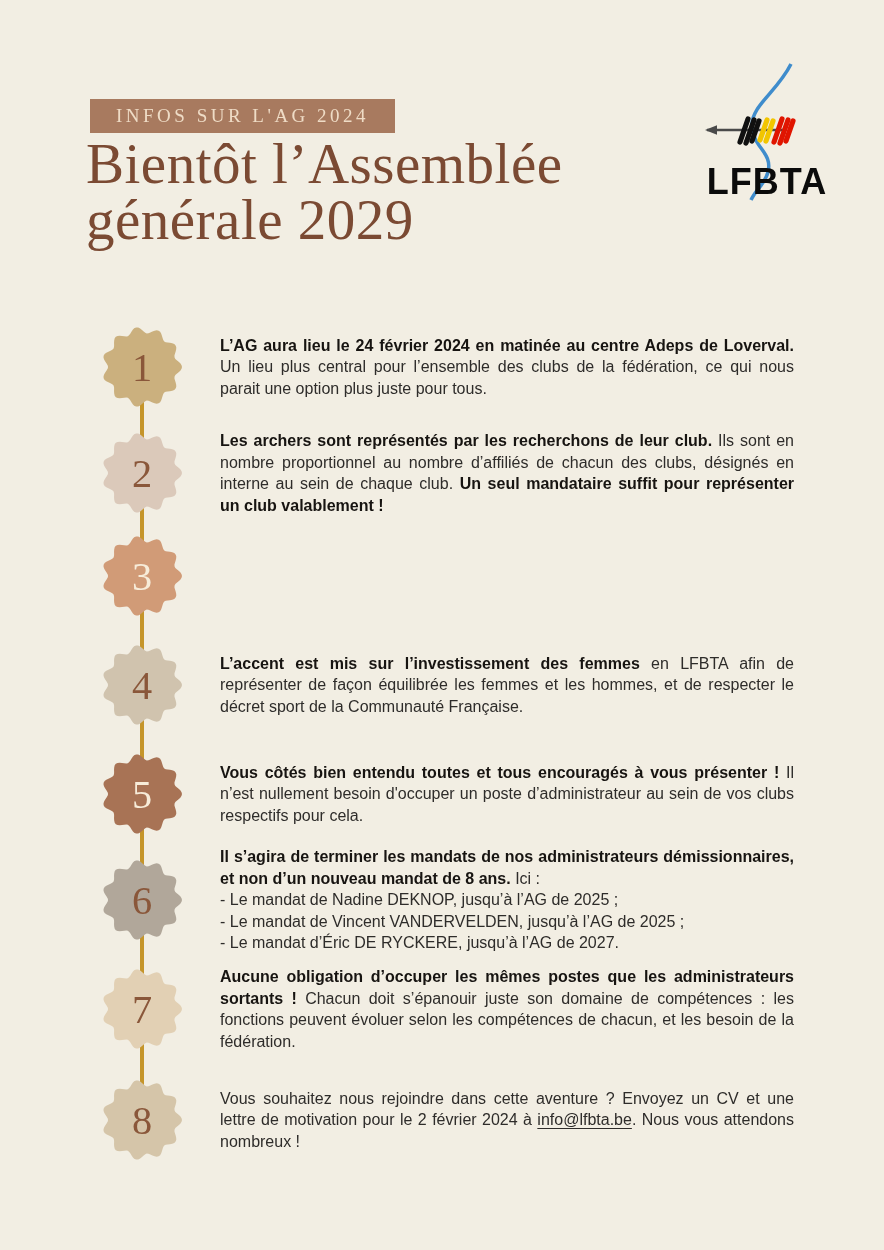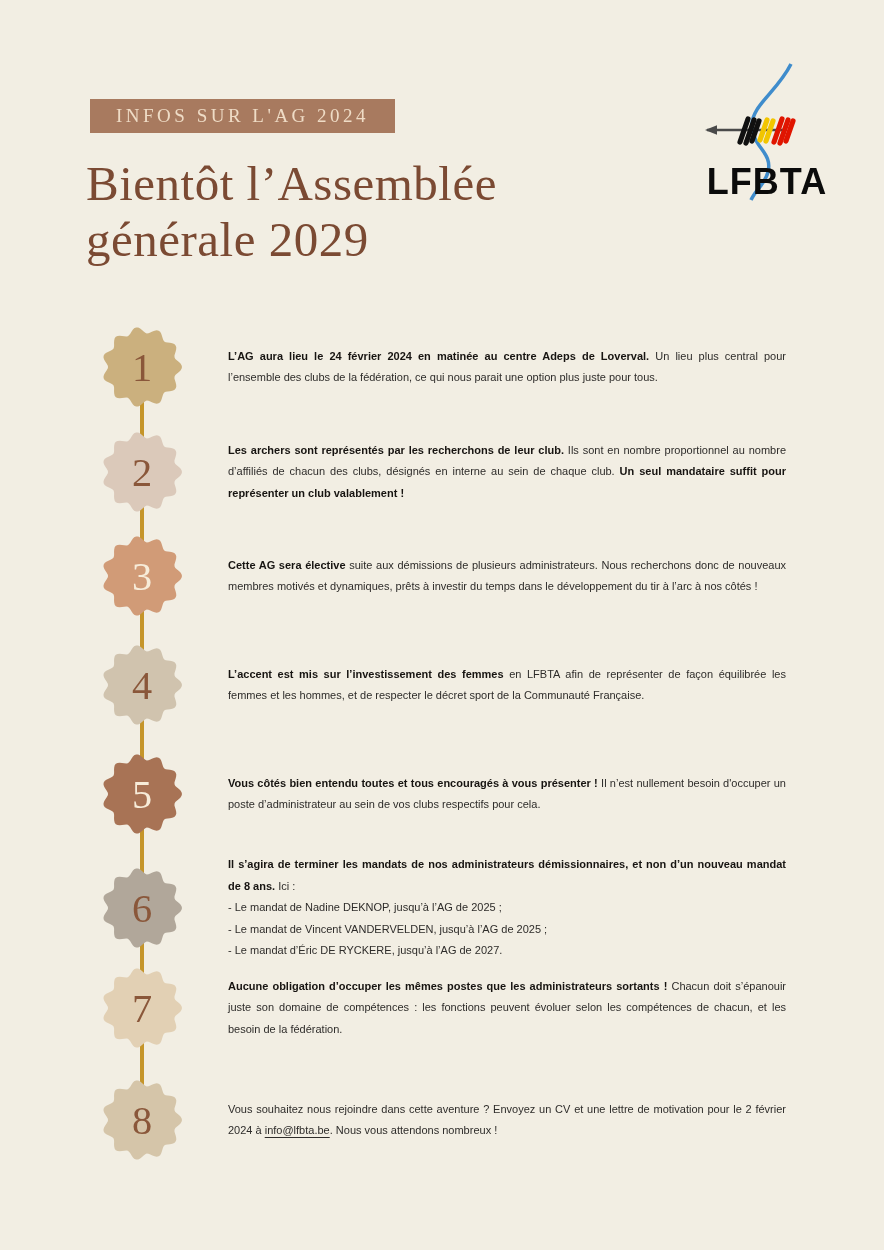--- a/index.html
+++ b/index.html
@@ -13,24 +13,24 @@
   
   .tag-badge{
     position:absolute;left:90px;top:99px;
     height:34px;display:flex;align-items:center;
     padding:0 26px;
     font-family:"Liberation Serif",serif;
     font-size:19px;letter-spacing:3.5px;
     text-transform:uppercase;
   }
   .title{
-    position:absolute;left:86px;top:156px;
+    position:absolute;left:86px;top:136px;
     font-family:"Liberation Serif",serif;
     font-weight:400;
-    font-size:49px;line-height:56px;
+    font-size:57px;line-height:56px;
     letter-spacing:0.5px;
   }
   
   .logo{position:absolute;left:693px;top:60px;width:148px;height:148px;}
   
   .connector{
     position:absolute;left:140px;top:366px;width:4px;height:756px;z-index:0;
   }
   .row{
     position:absolute;left:100px;width:694px;
@@ -38,22 +38,22 @@
   }
   .row-1{top:325px}.row-2{top:430px}.row-3{top:534px}.row-4{top:643px}
   .row-5{top:752px}.row-6{top:846px}.row-7{top:966px}.row-8{top:1078px}
   .badge-col{flex:0 0 120px;}
   .badge{width:84px;height:84px;display:block;}
   .badge-number{
     font-family:"Liberation Serif",serif;
     font-size:48px;font-weight:400;
   }
   .item-text{
-    flex:1;margin:8px;
-    font-size:11px;line-height:21.5px;
+    flex:1;margin:0;
+    font-size:16px;line-height:21.5px;
     color:#2e2c2a;
     text-align:justify;
     white-space:pre-line;
   }
   .seg-bold{font-weight:700;color:#171411;}
   .seg-underline{text-decoration:underline;text-underline-offset:3px;cursor:pointer;}
 </style>
 </head>
 <body>
 
@@ -115,21 +115,20 @@
     <p class="item-text"><span class="seg-bold">Les archers sont représentés par les recherchons de leur club.</span><span> Ils sont en nombre proportionnel au nombre d’affiliés de chacun des clubs, désignés en interne au sein de chaque club. </span><span class="seg-bold">Un seul mandataire suffit pour représenter un club valablement !</span></p>
   </div>
 
   <div class="row row-3">
     <div class="badge-col">
       <svg class="badge" viewBox="0 0 100 100">
         <path class="badge-shape" d="M97.6 50.0L97.1 52.2L95.6 54.4L93.6 56.3L91.4 58.0L89.7 59.6L88.8 61.4L88.6 63.4L89.2 65.7L90.0 68.3L90.7 71.0L90.8 73.6L90.0 75.7L88.4 77.3L86.0 78.3L83.3 78.8L80.5 79.1L78.2 79.6L76.5 80.5L75.3 82.1L74.5 84.4L73.8 87.0L72.9 89.7L71.6 91.9L69.8 93.3L67.5 93.7L65.0 93.3L62.4 92.2L59.9 91.0L57.7 90.1L55.7 90.0L53.9 90.7L52.0 92.2L50.0 94.0L47.8 95.7L45.5 96.9L43.2 97.1L41.1 96.3L39.2 94.5L37.6 92.2L36.2 89.9L34.8 88.0L33.2 86.7L31.3 86.3L28.9 86.5L26.2 87.0L23.4 87.3L20.9 87.0L18.8 86.0L17.5 84.1L16.9 81.6L16.7 78.8L16.8 76.1L16.7 73.7L16.0 71.8L14.6 70.4L12.5 69.3L10.0 68.3L7.5 67.0L5.5 65.4L4.3 63.4L4.2 61.1L5.0 58.7L6.4 56.3L8.0 54.0L9.2 51.9L9.6 50.0L9.2 48.1L8.0 46.0L6.4 43.7L5.0 41.3L4.2 38.9L4.3 36.6L5.5 34.6L7.5 33.0L10.0 31.7L12.5 30.7L14.6 29.6L16.0 28.2L16.7 26.3L16.8 23.9L16.7 21.2L16.9 18.4L17.5 15.9L18.8 14.0L20.9 13.0L23.4 12.7L26.2 13.0L28.9 13.5L31.3 13.7L33.2 13.3L34.8 12.0L36.2 10.1L37.6 7.8L39.2 5.5L41.1 3.7L43.2 2.9L45.5 3.1L47.8 4.3L50.0 6.0L52.0 7.8L53.9 9.3L55.7 10.0L57.7 9.9L59.9 9.0L62.4 7.8L65.0 6.7L67.5 6.3L69.8 6.7L71.6 8.1L72.9 10.3L73.8 13.0L74.5 15.6L75.3 17.9L76.5 19.5L78.2 20.4L80.5 20.9L83.3 21.2L86.0 21.7L88.4 22.7L90.0 24.3L90.8 26.4L90.7 29.0L90.0 31.7L89.2 34.3L88.6 36.6L88.8 38.6L89.7 40.4L91.4 42.0L93.6 43.7L95.6 45.6L97.1 47.8L97.6 50.0Z" fill="#d19b77"></path>
         <text class="badge-number" x="50" y="51" text-anchor="middle" dominant-baseline="central" fill="#f7ecd9">3</text>
       </svg>
     </div>
-    <p class="item-text"><span class="seg-bold">Cette AG sera élective</span><span> suite aux démissions de plusieurs administrateurs. Nous recherchons donc de nouveaux membres motivés et dynamiques, prêts à investir du temps dans le développement du tir à l’arc à nos côtés !</span></p>
   </div>
 
   <div class="row row-4">
     <div class="badge-col">
       <svg class="badge" viewBox="0 0 100 100">
         <path class="badge-shape" d="M97.6 50.0L97.1 52.2L95.6 54.4L93.6 56.3L91.4 58.0L89.7 59.6L88.8 61.4L88.6 63.4L89.2 65.7L90.0 68.3L90.7 71.0L90.8 73.6L90.0 75.7L88.4 77.3L86.0 78.3L83.3 78.8L80.5 79.1L78.2 79.6L76.5 80.5L75.3 82.1L74.5 84.4L73.8 87.0L72.9 89.7L71.6 91.9L69.8 93.3L67.5 93.7L65.0 93.3L62.4 92.2L59.9 91.0L57.7 90.1L55.7 90.0L53.9 90.7L52.0 92.2L50.0 94.0L47.8 95.7L45.5 96.9L43.2 97.1L41.1 96.3L39.2 94.5L37.6 92.2L36.2 89.9L34.8 88.0L33.2 86.7L31.3 86.3L28.9 86.5L26.2 87.0L23.4 87.3L20.9 87.0L18.8 86.0L17.5 84.1L16.9 81.6L16.7 78.8L16.8 76.1L16.7 73.7L16.0 71.8L14.6 70.4L12.5 69.3L10.0 68.3L7.5 67.0L5.5 65.4L4.3 63.4L4.2 61.1L5.0 58.7L6.4 56.3L8.0 54.0L9.2 51.9L9.6 50.0L9.2 48.1L8.0 46.0L6.4 43.7L5.0 41.3L4.2 38.9L4.3 36.6L5.5 34.6L7.5 33.0L10.0 31.7L12.5 30.7L14.6 29.6L16.0 28.2L16.7 26.3L16.8 23.9L16.7 21.2L16.9 18.4L17.5 15.9L18.8 14.0L20.9 13.0L23.4 12.7L26.2 13.0L28.9 13.5L31.3 13.7L33.2 13.3L34.8 12.0L36.2 10.1L37.6 7.8L39.2 5.5L41.1 3.7L43.2 2.9L45.5 3.1L47.8 4.3L50.0 6.0L52.0 7.8L53.9 9.3L55.7 10.0L57.7 9.9L59.9 9.0L62.4 7.8L65.0 6.7L67.5 6.3L69.8 6.7L71.6 8.1L72.9 10.3L73.8 13.0L74.5 15.6L75.3 17.9L76.5 19.5L78.2 20.4L80.5 20.9L83.3 21.2L86.0 21.7L88.4 22.7L90.0 24.3L90.8 26.4L90.7 29.0L90.0 31.7L89.2 34.3L88.6 36.6L88.8 38.6L89.7 40.4L91.4 42.0L93.6 43.7L95.6 45.6L97.1 47.8L97.6 50.0Z" fill="#d0c3ae"></path>
         <text class="badge-number" x="50" y="51" text-anchor="middle" dominant-baseline="central" fill="#8a573a">4</text>
       </svg>
     </div>
     <p class="item-text"><span class="seg-bold">L’accent est mis sur l’investissement des femmes</span><span> en LFBTA afin de représenter de façon équilibrée les femmes et les hommes, et de respecter le décret sport de la Communauté Française.</span></p>

